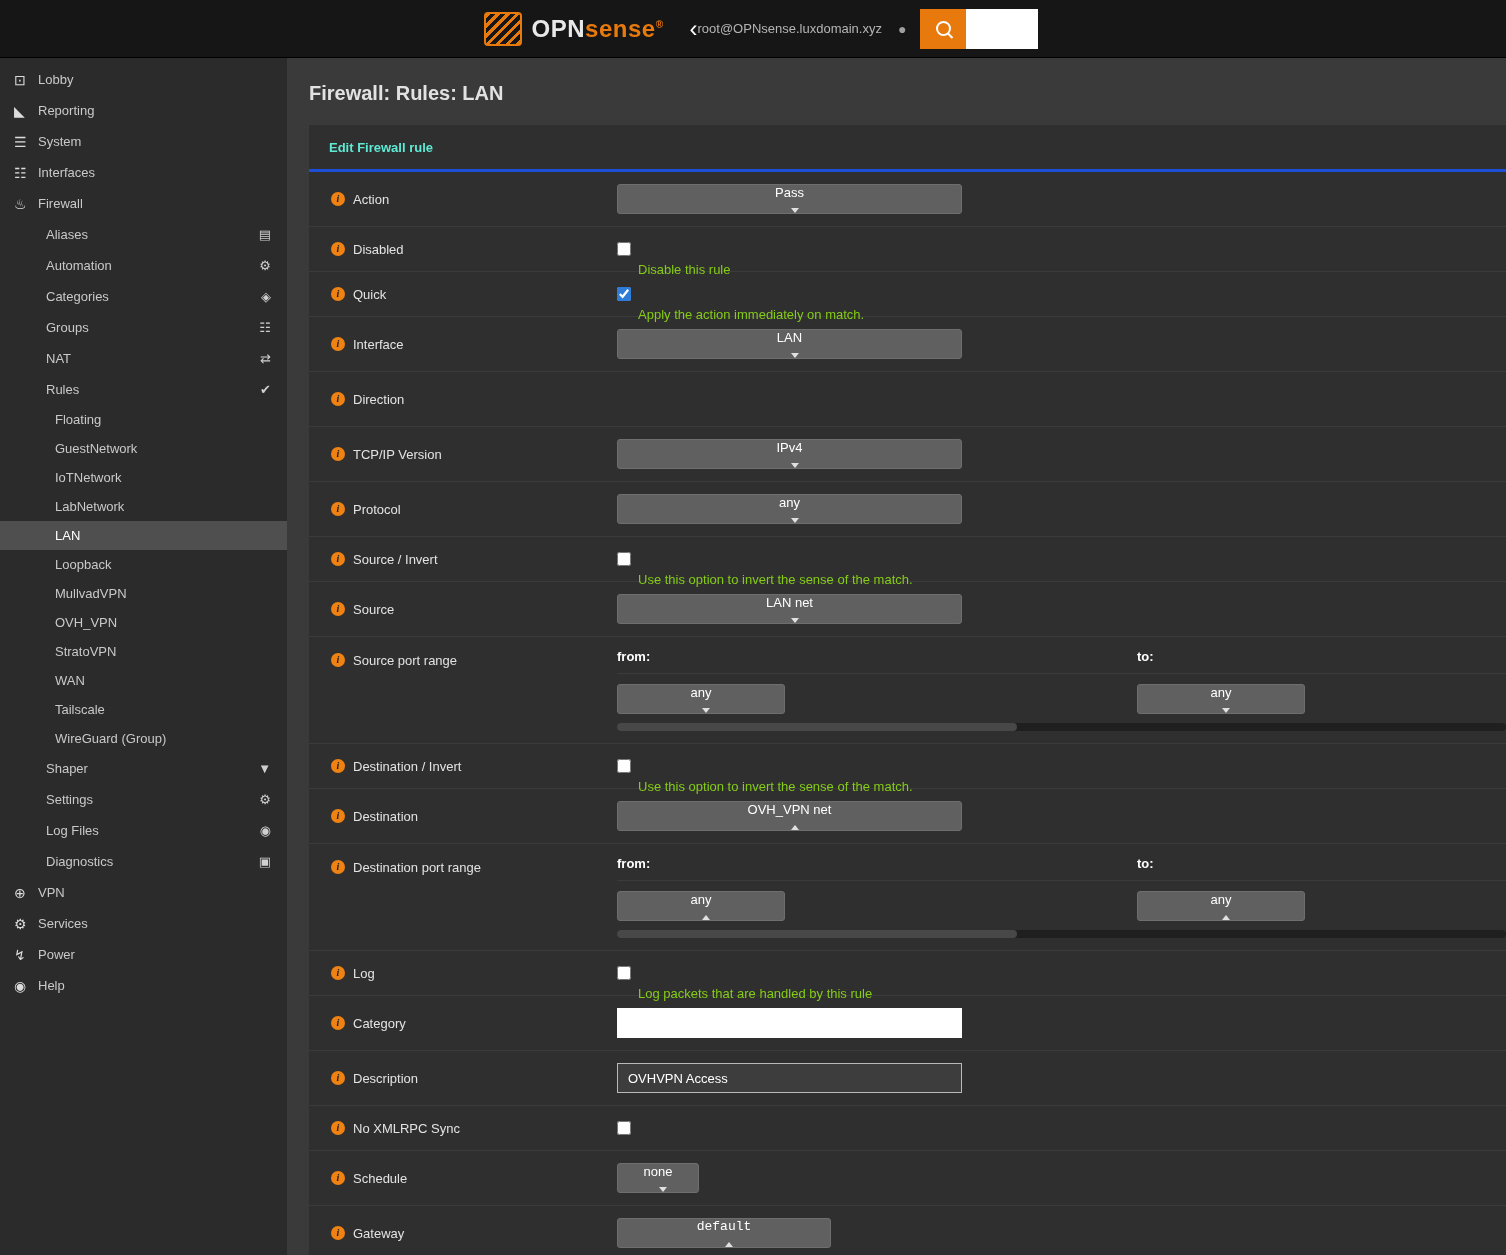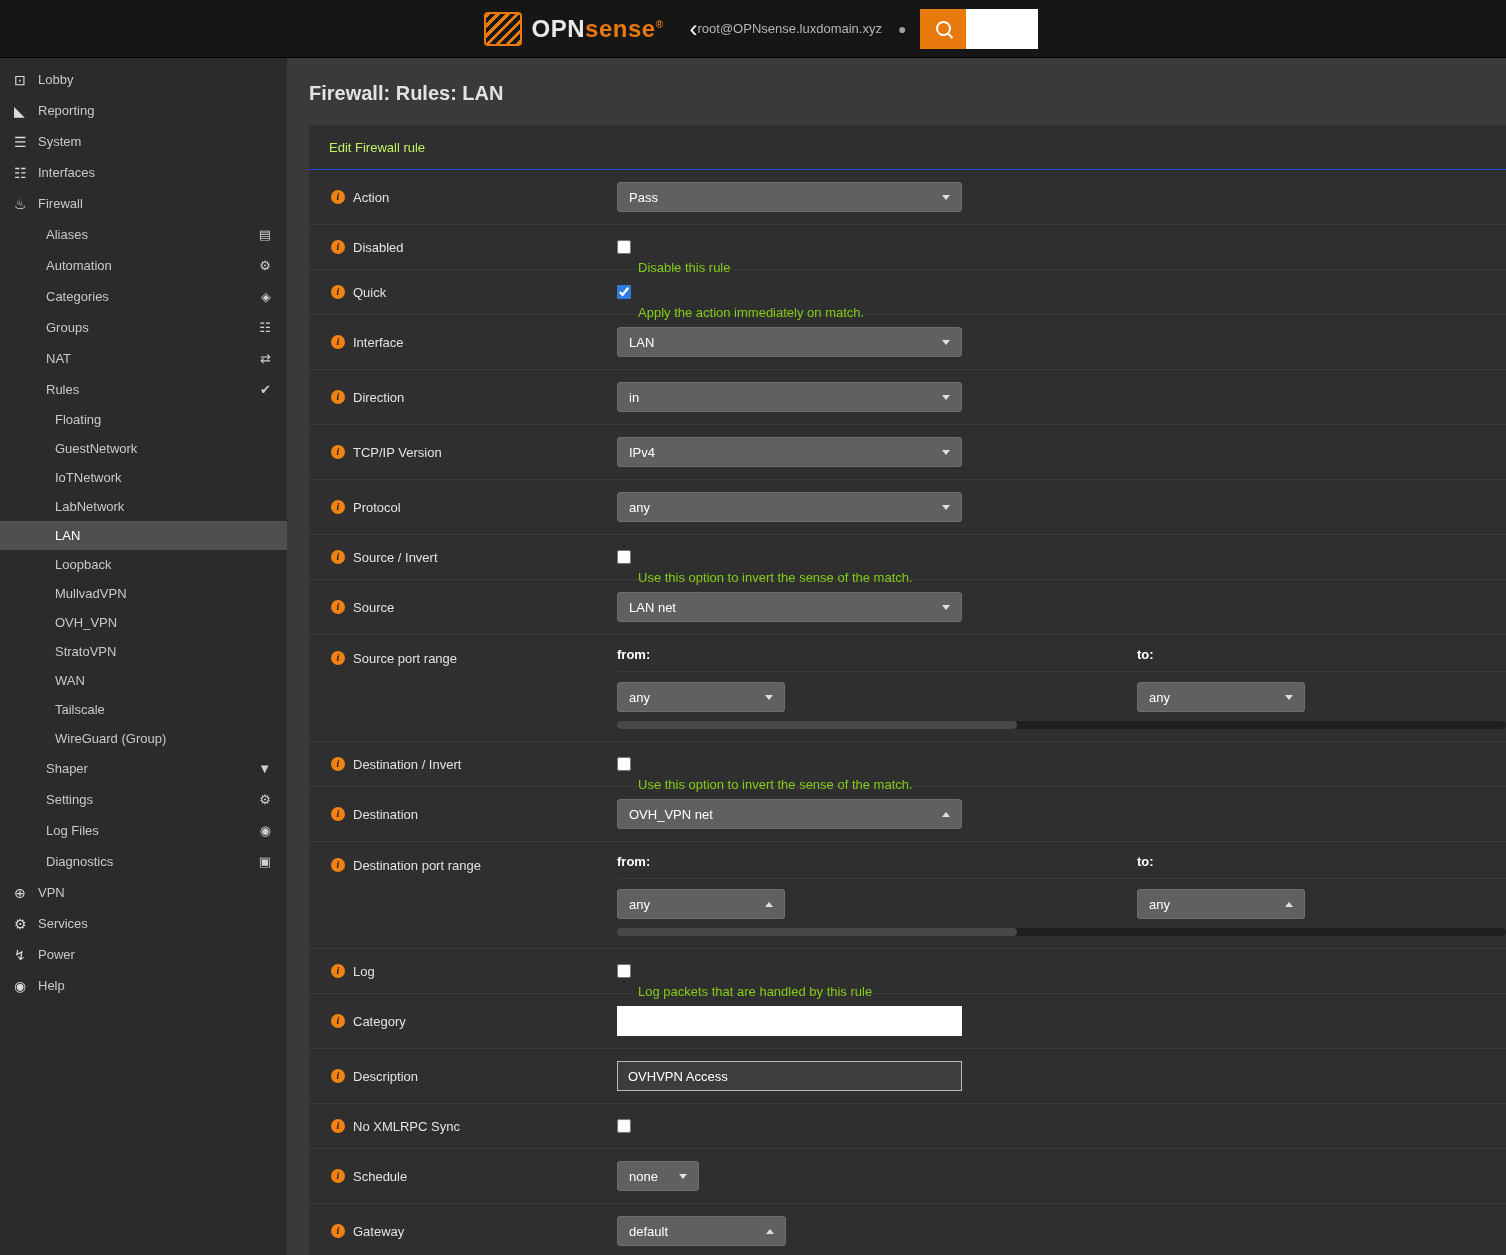--- a/index.html
+++ b/index.html
@@ -36,41 +36,41 @@
   .nav-icon{width:24px;font-size:14px;color:#dcdcdc;flex:0 0 24px;}
   .nav-label{flex:1;overflow:hidden;text-overflow:ellipsis;}
   .nav-right-icon{font-size:13px;color:#cfcfcf;}
   .nav-item.sub{padding-left:46px;height:31px;}
   .nav-item.subsub{padding-left:55px;height:29px;}
   .nav-item.active{background:var(--sidebar-active-bg);color:#fff;}
 
   .main{flex:1;display:flex;flex-direction:column;min-width:0;background:var(--main-bg);}
   .page-title{padding:24px 0 20px 22px;font-size:20px;font-weight:600;color:#e2e2e2;}
   .panel{margin-left:22px;background:var(--panel-bg);}
-  .panel-header{padding:15px 20px 14px;font-weight:normal;color:#bef264;border-bottom:1px solid #1d4ed8;}
+  .panel-header{padding:15px 20px 14px;font-weight:bold;color:#5eead4;border-bottom:3px solid #1d4ed8;}
 
   .row{display:flex;border-bottom:1px solid #3b3b3b;}
   .row-select{height:54px;align-items:center;}
   .row-check{height:44px;align-items:center;}
   .row-port{height:106px;align-items:flex-start;}
   .cell-label{flex:0 0 308px;width:308px;display:flex;align-items:center;gap:8px;
     padding-left:22px;box-sizing:border-box;color:#e3e3e3;}
   .row-port .cell-label{padding-top:16px;align-items:flex-start;}
   .cell-control{flex:1;display:flex;align-items:center;min-width:0;}
   .row-port .cell-control{flex-direction:column;align-items:stretch;padding-top:8px;}
   .checkbox-control{gap:7px;}
   .info-icon{flex:0 0 14px;width:14px;height:14px;border-radius:50%;background:var(--info-icon);
     color:#222;font:bold italic 10px/14px "Liberation Serif",serif;text-align:center;cursor:pointer;}
   .cb-label{color:#84cc16;margin-top:40px;}
   input[type=checkbox]{width:14px;height:14px;margin:0;accent-color:#2f7cd8;cursor:pointer;}
 
   .select{width:345px;height:30px;background:var(--select-bg);border:1px solid #6e6e6e;border-radius:3px;
     display:flex;align-items:center;justify-content:space-between;padding:0 11px;color:#fff;cursor:pointer;
-    box-sizing:border-box;}
-  .select.small{width:168px;} .select.tiny{width:82px;} .select.medium{width:169px;}
+    box-sizing:border-box;flex-direction:column;}
+  .select.small{width:168px;} .select.tiny{width:82px;} .select.medium{width:214px;font-family:Liberation Mono, monospace;}
   .caret{width:0;height:0;border-left:4px solid transparent;border-right:4px solid transparent;margin-left:10px;}
   .caret.down{border-top:5px solid #e0e0e0;}
   .caret.up{border-bottom:5px solid #e0e0e0;}
 
   .port-head{display:flex;border-bottom:1px solid #3b3b3b;padding:4px 0 9px;font-weight:bold;color:#fff;}
   .port-col-from{flex:0 0 520px;width:520px;}
   .port-col-to{flex:1;}
   .port-body{display:flex;padding:10px 0 0;}
   .hscroll{margin-top:9px;height:8px;background:#1f1f1f;border-radius:4px;position:relative;cursor:pointer;}
   .hscroll-thumb{position:absolute;left:0;top:0;height:8px;width:45%;background:#484848;border-radius:4px;}
@@ -274,26 +274,20 @@
               <span class="caret down"></span>
             </div>
           </div>
         </div>
 
         <div class="row row-select">
           <div class="cell-label">
             <span class="info-icon">i</span>
             <span>Direction</span>
           </div>
-          <div class="cell-control">
-            <div class="select">
-              <span>in</span>
-              <span class="caret down"></span>
-            </div>
-          </div>
         </div>
 
         <div class="row row-select">
           <div class="cell-label">
             <span class="info-icon">i</span>
             <span>TCP/IP Version</span>
           </div>
           <div class="cell-control">
             <div class="select">
               <span>IPv4</span>

